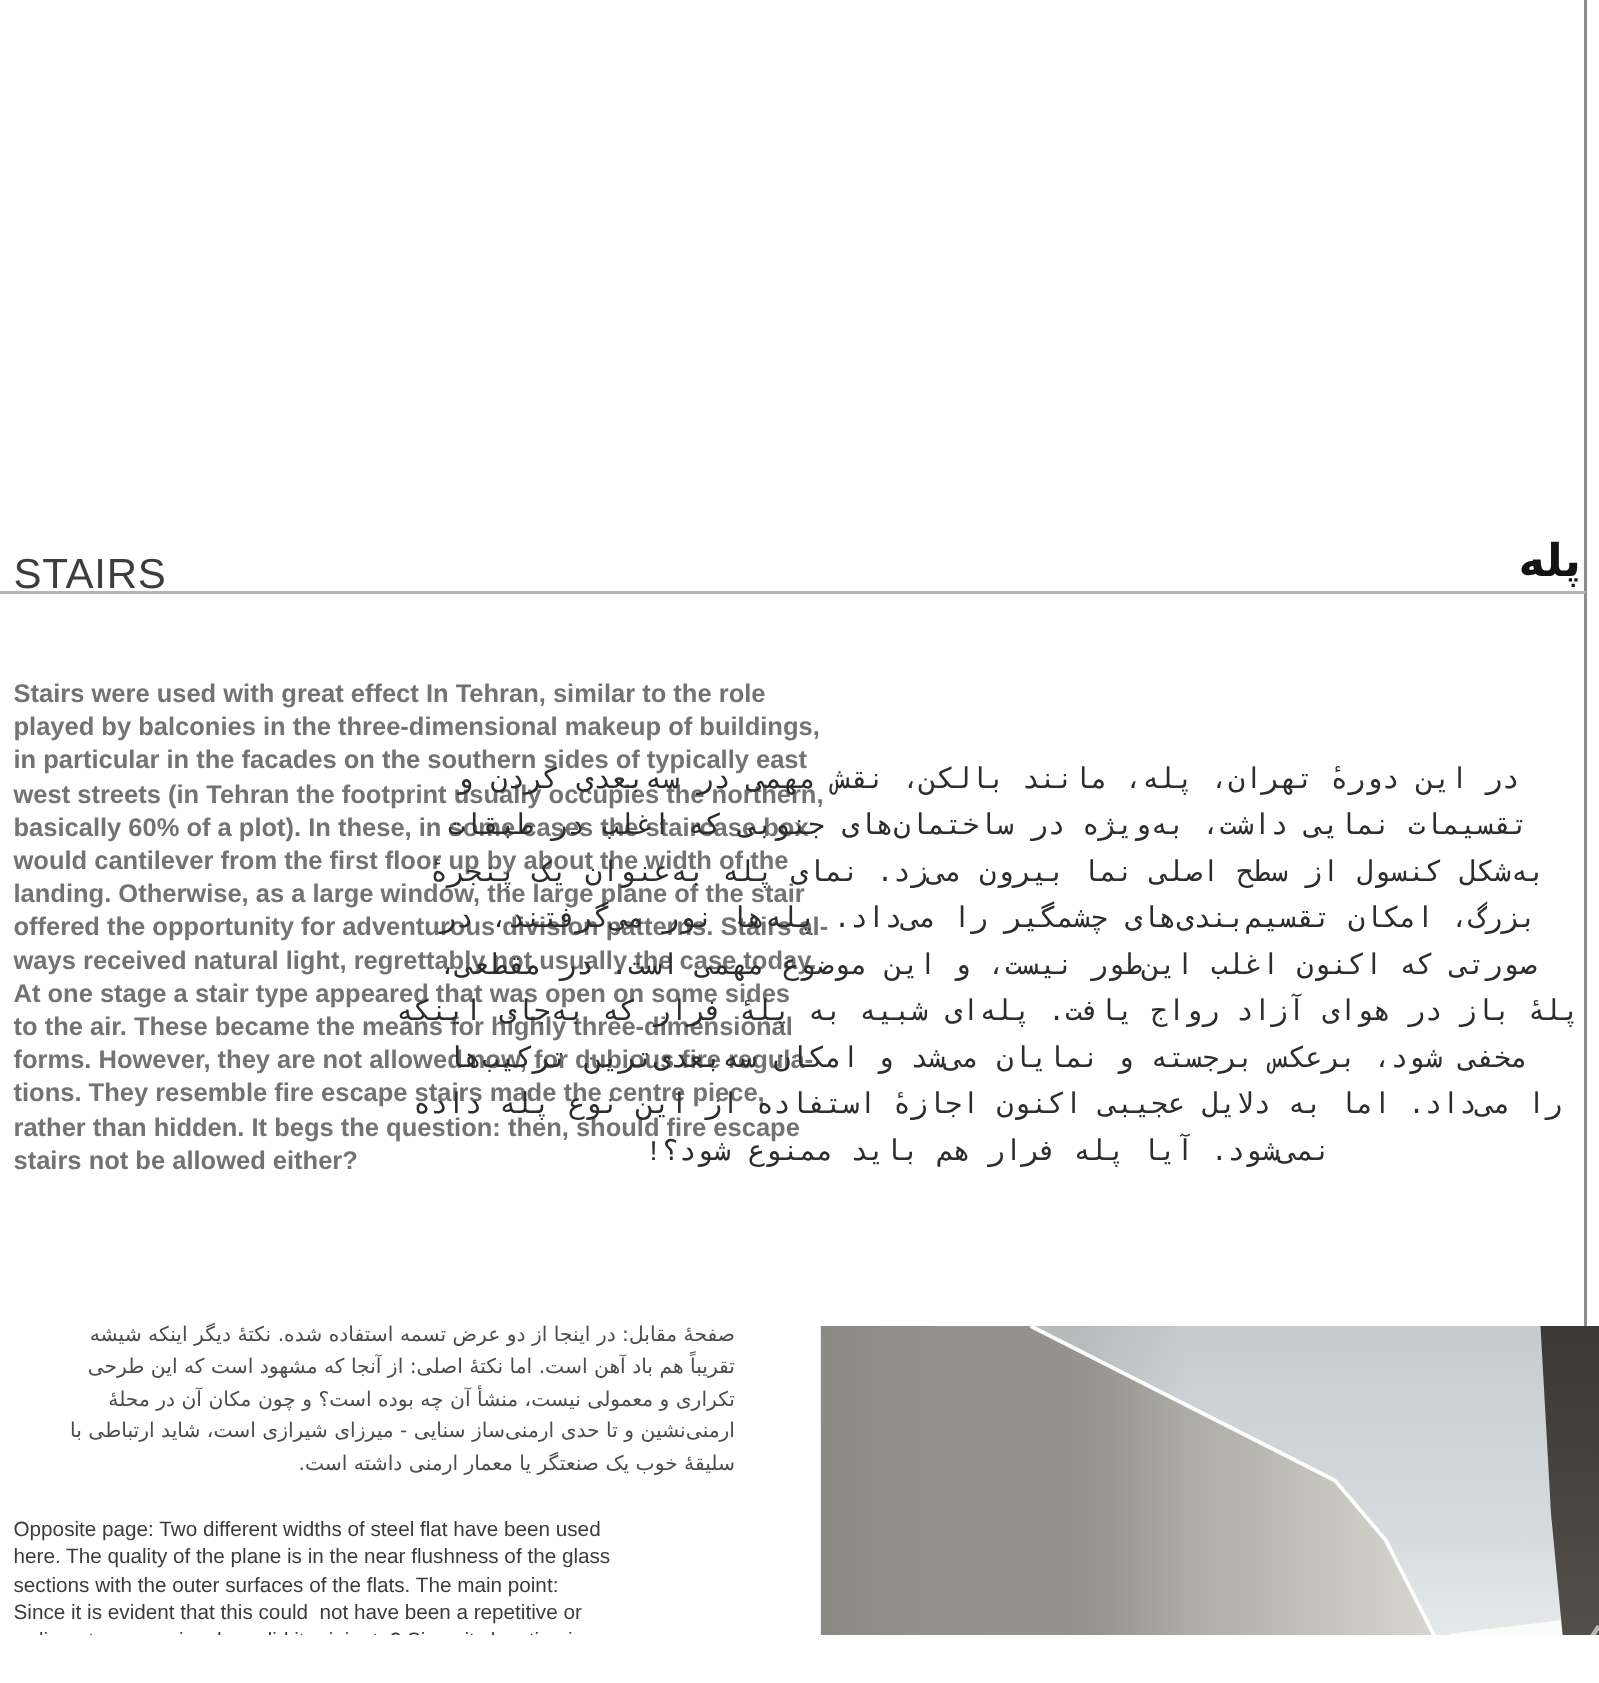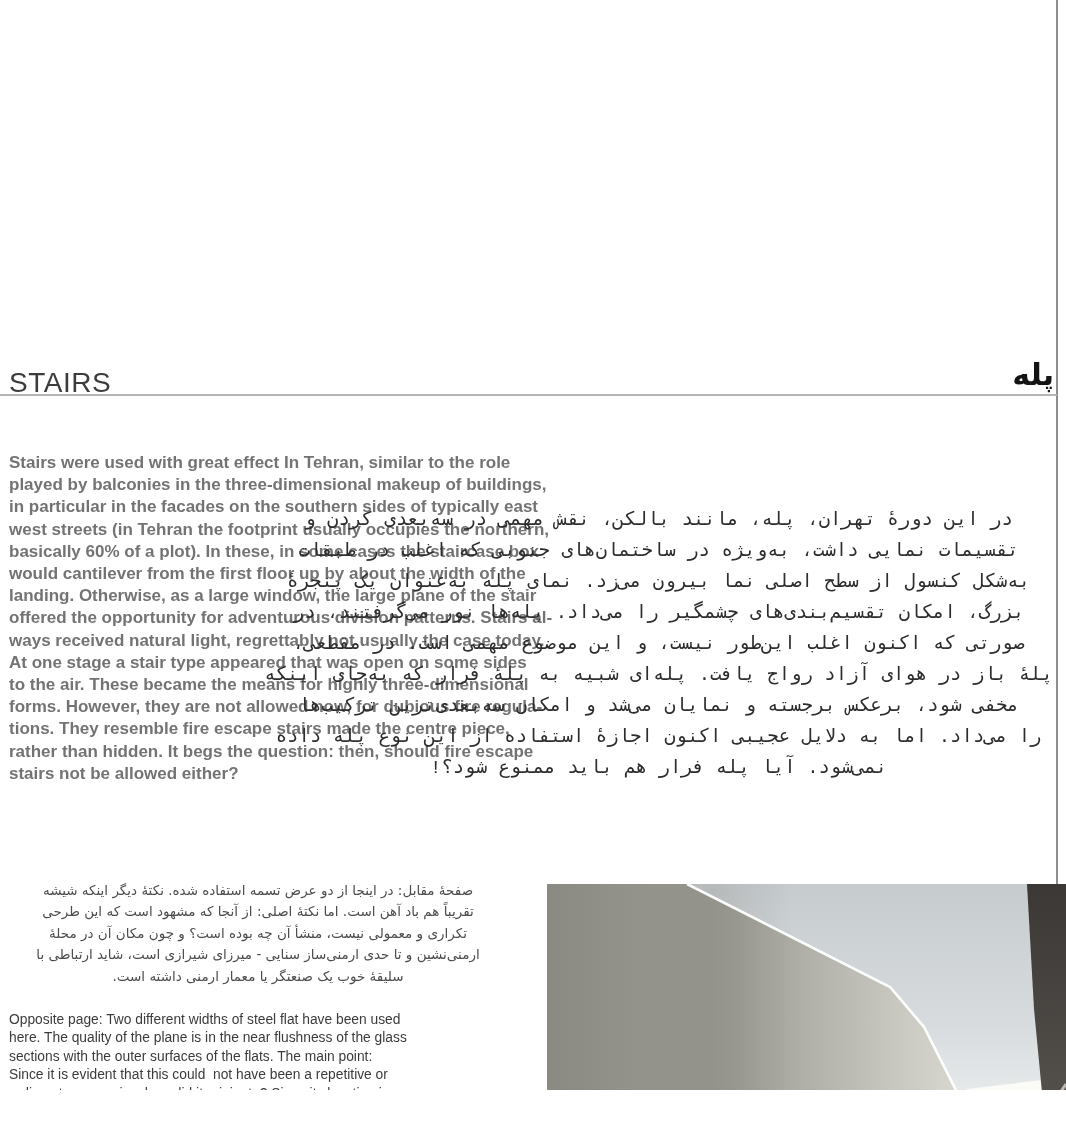--- a/index.html
+++ b/index.html
@@ -24,21 +24,21 @@
     left:9px; top:452px; width:515px; font-size:17px; line-height:22.2px;
     color:#737373; white-space:pre;font-weight:bold;
   }
   .body-fa {
     right:13px; top:505px; font-size:19px; line-height:31px;
     color:#2d2d2d; direction:rtl; text-align:center; white-space:pre;
     font-family:Liberation Mono, monospace;
   }
   .caption-fa {
     left:26px; top:880px; width:464px; font-size:13.5px; line-height:21.4px;
-    color:#4c4c4c; direction:rtl; text-align:center; white-space:pre;
+    color:#4c4c4c; direction:rtl; text-align:right; white-space:pre;
     font-family:"DejaVu Sans",sans-serif;
   }
   .caption-en {
     left:9px; top:1011px; width:430px; font-size:13.8px; line-height:18.4px;
     color:#3b3b3b; white-space:pre;
   }
   .photo {
     left:547px; top:884px; width:519px; height:240px; overflow:hidden;
   }
   .photo svg { display:block; }

